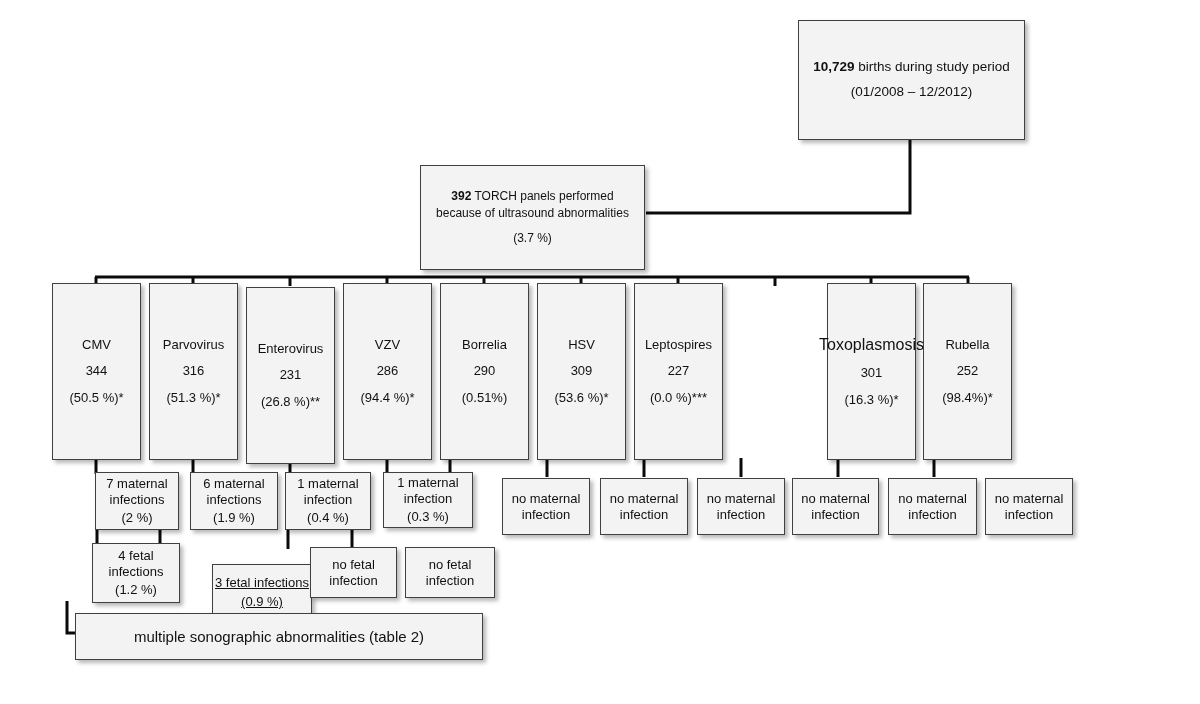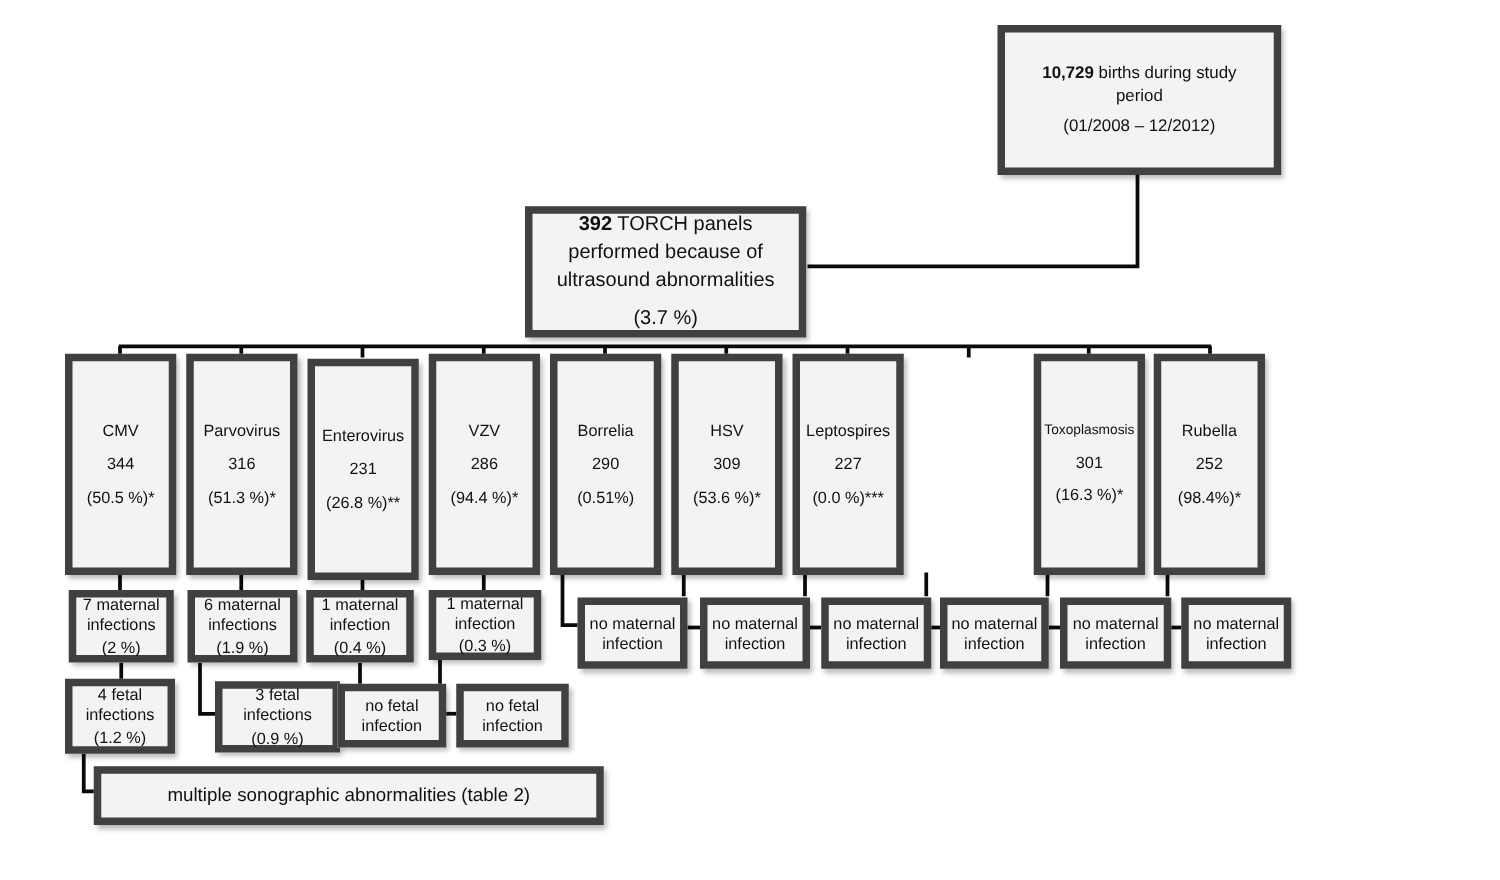--- a/index.html
+++ b/index.html
@@ -2,33 +2,33 @@
 <html><head>
 <meta charset="utf-8">
 <style>
   html,body{margin:0;padding:0;background:#ffffff;}
   #canvas{
     position:relative;width:1200px;height:704px;background:#ffffff;overflow:hidden;
     font-family:"Liberation Sans","DejaVu Sans",sans-serif;color:#111;
   }
   svg.wires{position:absolute;left:0;top:0;width:1200px;height:704px;}
   .box{
-    position:absolute;background:#f3f3f3;border:6px solid #404040;
+    position:absolute;background:#f3f3f3;border:1px solid #404040;
     box-shadow:2.5px 3px 4px rgba(0,0,0,0.28);
     display:flex;flex-direction:column;align-items:center;justify-content:center;
     text-align:center;box-sizing:border-box;
   }
   .rootbox{font-size:13.5px;line-height:1.4;padding:6px 12px;}
   .rootbox .period{margin-top:6px;}
-  .torchbox{font-size:16px;line-height:1.4;padding:6px 8px;text-align:center;}
+  .torchbox{font-size:12px;line-height:1.4;padding:6px 8px;text-align:center;}
   .torchbox .pct{margin-top:8px;}
   .testbox{font-size:13px;line-height:1.25;padding:2px;align-items:center;}
   .testbox .tline{margin:5px 0;}
-  .testbox .tname.small{font-size:11px;}
-  .mbox,.fbox{font-size:13px;line-height:1.22;padding:2px;}
+  .testbox .tname.small{font-size:16px;}
+  .mbox,.fbox{font-size:13px;line-height:1.22;padding:2px;margin-left:40px;}
   .mbox .pct,.fbox .pct{margin-top:3px;}
   .footerbox{font-size:15px;line-height:1.2;padding:2px 8px;}
   b{font-weight:bold;}
 </style>
 </head>
 <body>
 
 <div id="canvas">
 
   <svg class="wires" viewBox="0 0 1200 704" xmlns="http://www.w3.org/2000/svg" fill="none" stroke="#0a0a0a" stroke-width="3">
@@ -163,21 +163,21 @@
     <div>no maternal infection</div>
   </div>
   <div class="box mbox" style="left:945px;top:478px;width:88px;height:57px;">
     <div>no maternal infection</div>
   </div>
 
   <div class="box fbox" style="left:52px;top:543px;width:88px;height:60px;">
     <div>4 fetal infections</div>
     <div class="pct">(1.2 %)</div>
   </div>
-  <div class="box fbox" style="left:172px;top:545px;width:100px;height:57px;">
+  <div class="box fbox" style="left:172px;top:564px;width:100px;height:57px;text-decoration:underline;">
     <div>3 fetal infections</div>
     <div class="pct">(0.9 %)</div>
   </div>
   <div class="box fbox" style="left:270px;top:547px;width:87px;height:51px;">
     <div>no fetal infection</div>
   </div>
   <div class="box fbox" style="left:365px;top:547px;width:90px;height:51px;">
     <div>no fetal infection</div>
   </div>
 

